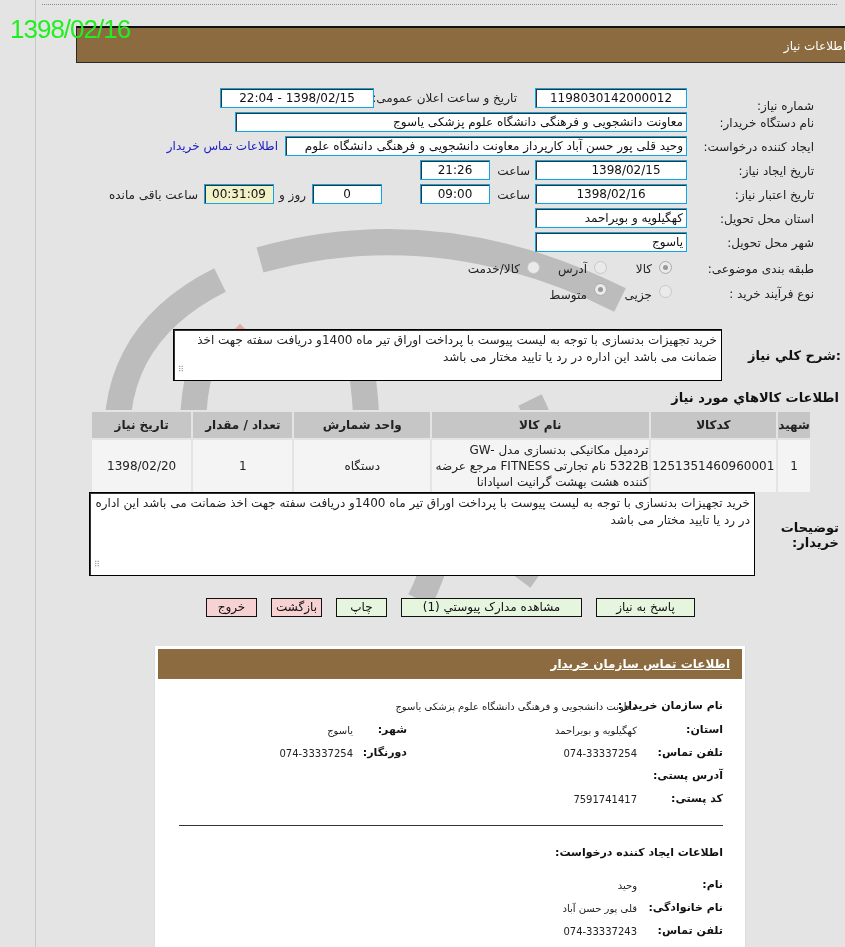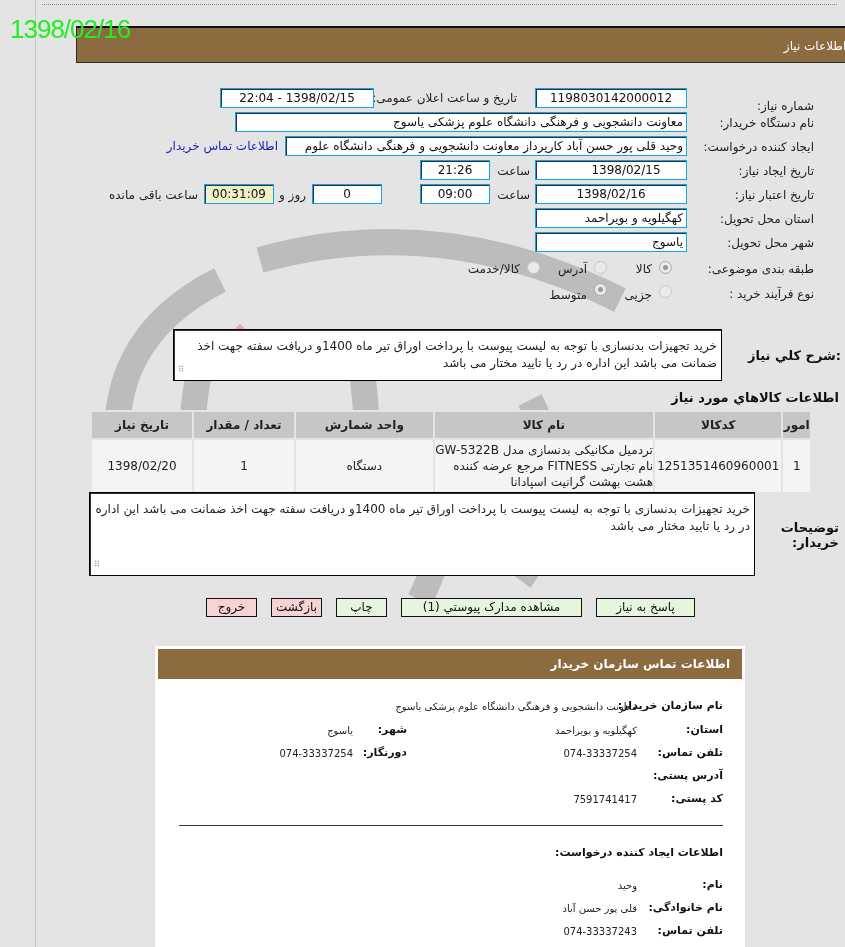--- a/index.html
+++ b/index.html
@@ -47,21 +47,21 @@
       position: absolute; width: 13px; height: 13px; border-radius: 50%;
       background: #eaeaea; border: 1px solid #c8c8c8;
     }
     .radio.on::after {
       content: ""; position: absolute; left: 3px; top: 3px; width: 5px; height: 5px; border-radius: 50%; background: #999;
     }
     .radio.on { border-color: #aaa; }
 
     .desc-box {
       position: absolute; background: #fff; border: 1px solid #000; box-shadow: inset 1px 1px 0 #333;
-      font-size: 12px; line-height: 17px; padding: 8px 4px; text-align: right; direction: rtl; color: #222;
+      font-size: 12px; line-height: 17px; padding: 2px 4px; text-align: right; direction: rtl; color: #222;
     }
     .grip { position: absolute; left: 4px; bottom: 2px; font-size: 8px; color: #999; }
     .section-title { position: absolute; font-weight: bold; font-size: 13px; color: #111; white-space: nowrap; }
 
     table.items {
       position: absolute; left: 90px; top: 410px; width: 722px; border-collapse: collapse; direction: rtl; z-index: 2;
     }
     table.items th {
       background: #c6c6c6; font-weight: bold; font-size: 12px; height: 28px; border: 2px solid #e4e4e4; color: #222;
     }
@@ -77,21 +77,21 @@
     .btn.green { background: #e6f5de; }
     .btn.pink { background: #f7d2d2; }
 
     .contact {
       position: absolute; left: 154px; top: 646px; width: 592px; height: 301px; background: #fff;
       border-left: 1px solid #ddd; border-right: 1px solid #ddd; z-index: 2; direction: rtl;
     }
     .contact-head {
       position: absolute; left: 3px; right: 3px; top: 3px; height: 30px; background: #8b6b3f; line-height: 30px; padding-right: 12px;
     }
-    .contact-head span { color: #fff; font-weight: bold; font-size: 12px; }
+    .contact-head span { color: #fff; font-weight: bold; font-size: 12px; text-decoration: underline; }
     .c-lbl { position: absolute; font-weight: bold; font-size: 11px; color: #111; white-space: nowrap; }
     .c-val { position: absolute; font-size: 10px; color: #222; white-space: nowrap; }
     .c-rule { position: absolute; left: 24px; right: 22px; top: 179px; border-top: 1px solid #333; }
   </style>
 </head>
 <body>
 
 <div class="left-rail"></div>
 <div class="top-dots"></div>
 <div class="stamp">1398/02/16</div>
@@ -165,21 +165,21 @@
 <div class="desc-box" style="left:173px; top:329px; width:549px; height:52px; z-index:2;">
   <span>خرید تجهیزات بدنسازی با توجه به لیست پیوست با پرداخت اوراق تیر ماه 1400و دریافت سفته جهت اخذ ضمانت می باشد این اداره در رد یا تایید مختار می باشد</span>
   <span class="grip">⠿</span>
 </div>
 
 <span class="section-title" style="right:6px; top:390px; z-index:2;">اطلاعات کالاهاي مورد نياز</span>
 
 <table class="items">
   <thead>
     <tr>
-      <th style="width:24px;">امور</th>
+      <th style="width:24px;">شهید</th>
       <th style="width:126px;">کدکالا</th>
       <th style="width:216px;">نام کالا</th>
       <th style="width:136px;">واحد شمارش</th>
       <th style="width:100px;">تعداد / مقدار</th>
       <th style="width:100px;">تاریخ نیاز</th>
     </tr>
   </thead>
   <tbody>
     <tr style="height:52px;">
       <td>1</td>

